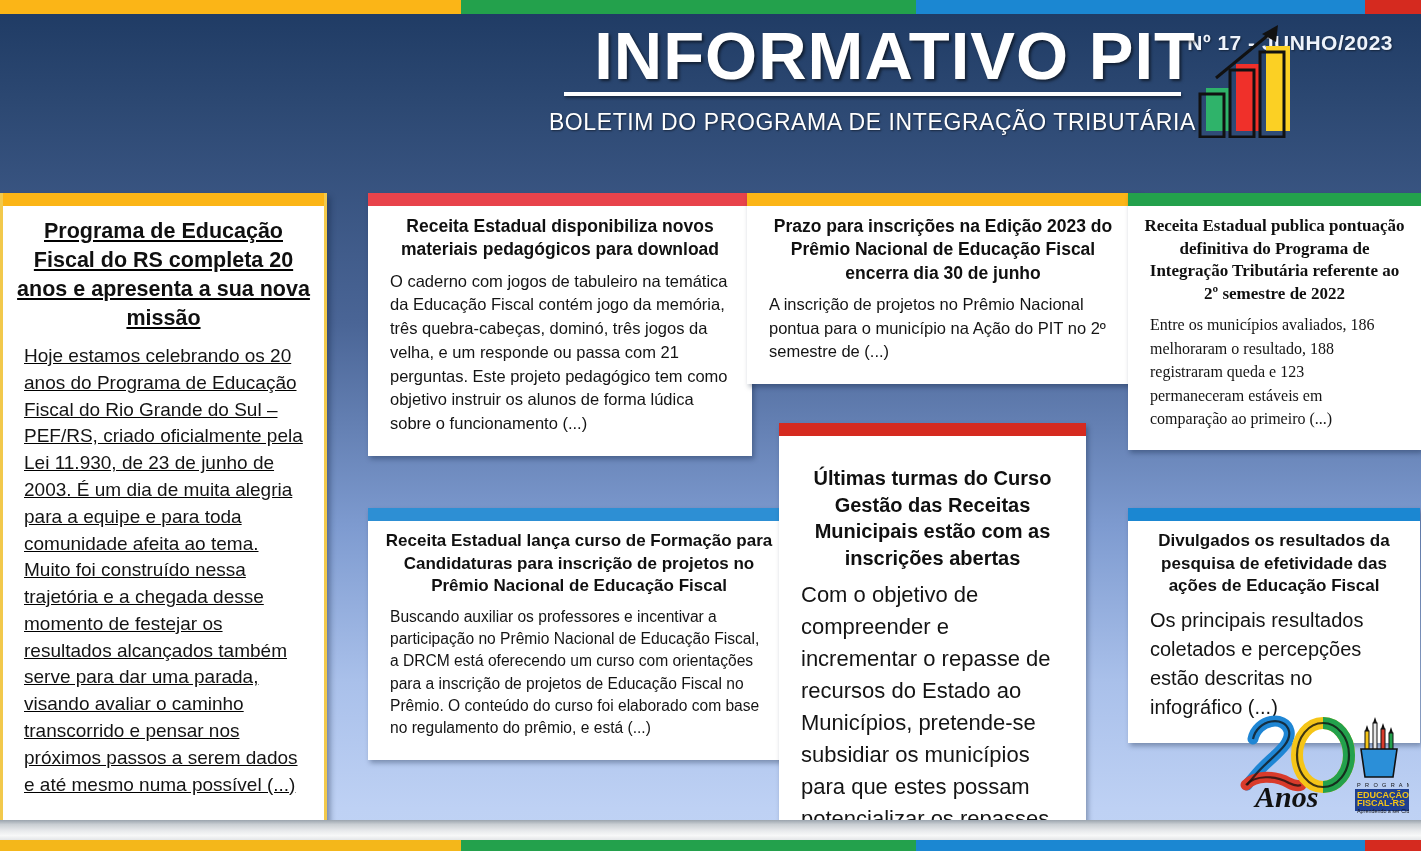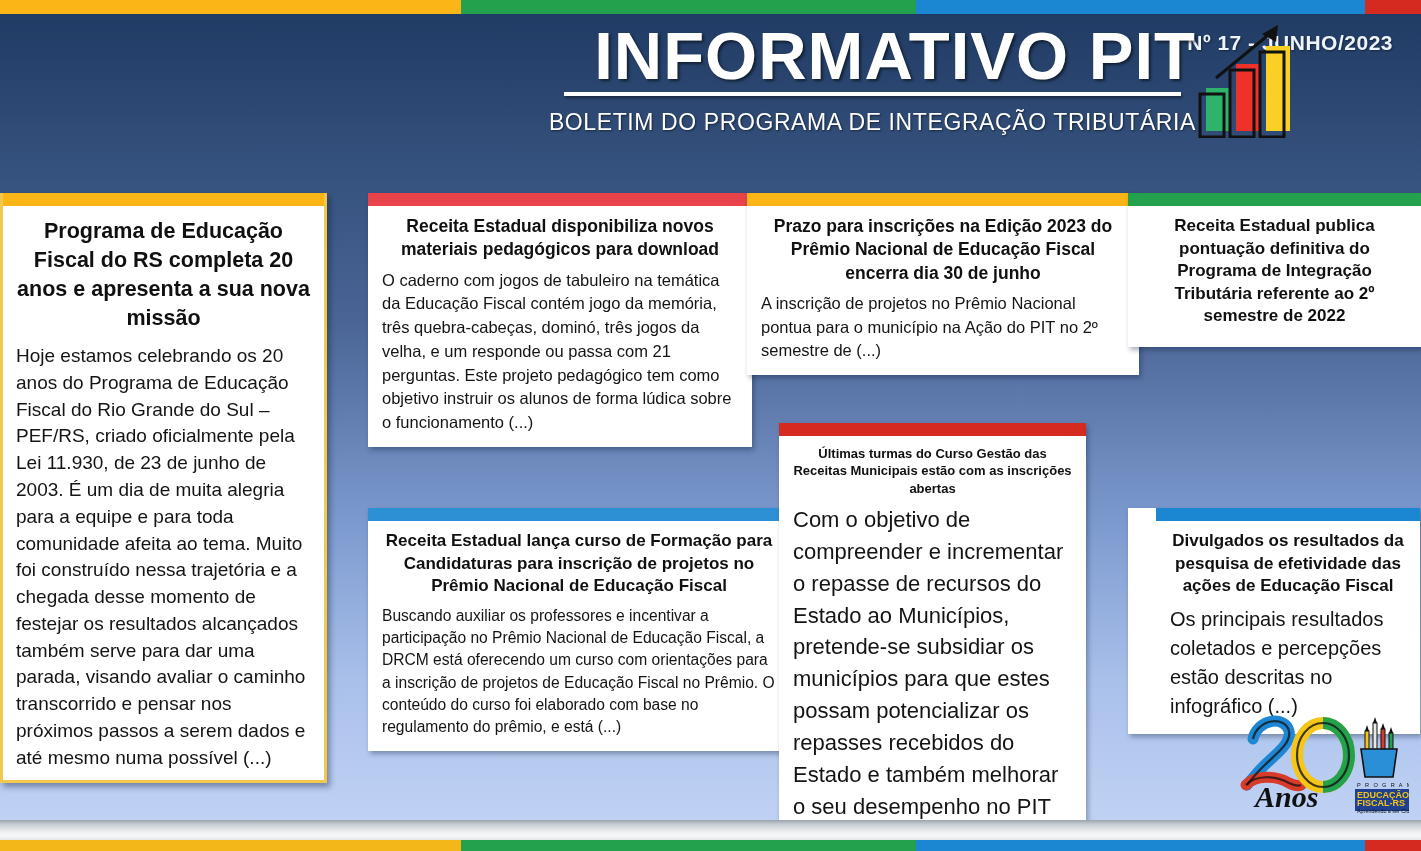--- a/index.html
+++ b/index.html
@@ -65,56 +65,56 @@
     box-shadow:2px 3px 5px rgba(10,25,55,.35);
     z-index:4;box-sizing:border-box;
   }
   .card .topbar{height:13px;width:100%;}
   .card .body{padding:9px 14px 12px 14px;}
   .card h2{
     margin:0 0 7px 0;text-align:center;font-size:17.5px;line-height:1.33;
     font-weight:bold;color:#101010;
   }
   .card p{
-    margin:0;font-size:16.5px;line-height:1.44;color:#141414;
+    margin:8px;font-size:16.5px;line-height:1.44;color:#141414;
   }
 
   
   #card-feature{
     left:0;top:193px;width:327px;
     border:3px solid #f2c94c;border-top:none;
     box-shadow:3px 4px 6px rgba(10,25,55,.4);
   }
   #card-feature .topbar{background:#fbb517;margin:-0px -0px 0 -0px;}
-  #card-feature .body{padding:11px 13px 8px 13px;}
+  #card-feature .body{padding:11px 13px 30px 13px;text-decoration:underline;}
   #card-feature h2{font-size:21.5px;line-height:1.35;margin-bottom:10px;}
   #card-feature p{font-size:19px;line-height:1.41;}
 
   #card-materiais{left:368px;top:193px;width:384px;}
   #card-materiais .topbar{background:#e8434b;}
 
   #card-formacao{left:368px;top:508px;width:422px;}
   #card-formacao .topbar{background:#2d8fd4;}
   #card-formacao h2{font-size:17px;}
   #card-formacao p{font-size:15.6px;line-height:1.43;}
 
   #card-prazo{left:747px;top:193px;width:392px;}
   #card-prazo .topbar{background:#fbb517;}
 
   #card-turmas{left:779px;top:423px;width:307px;}
   #card-turmas .topbar{background:#d52a1f;}
-  #card-turmas h2{font-size:13px;}
+  #card-turmas h2{font-size:20px;margin-top:20px;}
   #card-turmas p{font-size:22px;line-height:1.45;}
 
-  #card-pontuacao{left:1128px;top:193px;width:293px;}
+  #card-pontuacao{left:1128px;top:193px;width:293px;font-family:Liberation Serif, serif;}
   #card-pontuacao .topbar{background:#23a14c;}
   #card-pontuacao h2{font-size:17px;}
   #card-pontuacao p{font-size:16px;line-height:1.46;}
 
-  #card-pesquisa{left:1128px;top:508px;width:292px;padding-left:28px;}
+  #card-pesquisa{left:1128px;top:508px;width:292px;}
   #card-pesquisa .topbar{background:#1b87d2;}
   #card-pesquisa h2{font-size:17px;}
   #card-pesquisa p{font-size:20px;line-height:1.46;}
 
   
   .anos-logo{position:absolute;right:12px;bottom:36px;width:182px;height:112px;z-index:5;}
 </style>
 </head>
 <body>
 
@@ -187,20 +187,21 @@
     <div class="body">
       <h2>Últimas turmas do Curso Gestão das Receitas Municipais estão com as inscrições abertas</h2>
       <p>Com o objetivo de compreender e incrementar o repasse de recursos do Estado ao Municípios, pretende-se subsidiar os municípios para que estes possam potencializar os repasses recebidos do Estado e também melhorar o seu desempenho no PIT através do incremento na pontuação com ações de Educação Fiscal e combate à sonegação fiscal. O público-alvo do curso são servidores municipais (...)</p>
     </div>
   </div>
 
   <div class="card" id="card-pontuacao">
     <div class="topbar"></div>
     <div class="body">
       <h2>Receita Estadual publica pontuação definitiva do Programa de Integração Tributária referente ao 2º semestre de 2022</h2>
+      <p>Entre os municípios avaliados, 186 melhoraram o resultado, 188 registraram queda e 123 permaneceram estáveis em comparação ao primeiro (...)</p>
     </div>
   </div>
 
   <div class="card" id="card-pesquisa">
     <div class="topbar"></div>
     <div class="body">
       <h2>Divulgados os resultados da pesquisa de efetividade das ações de Educação Fiscal</h2>
       <p>Os principais resultados coletados e percepções estão descritas no infográfico (...)</p>
     </div>
   </div>

